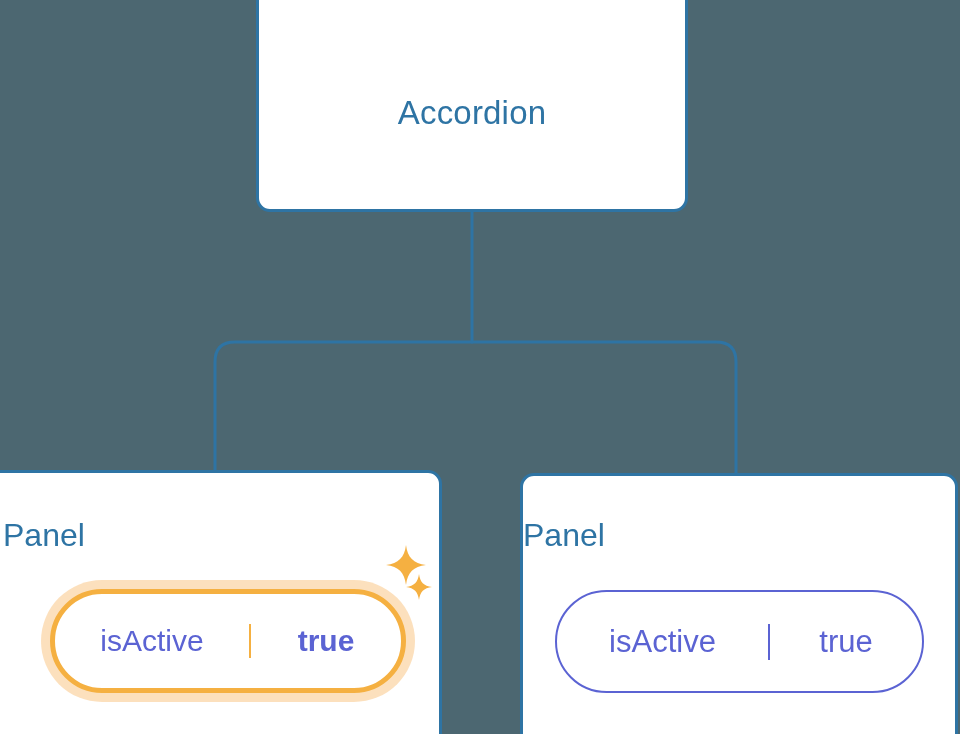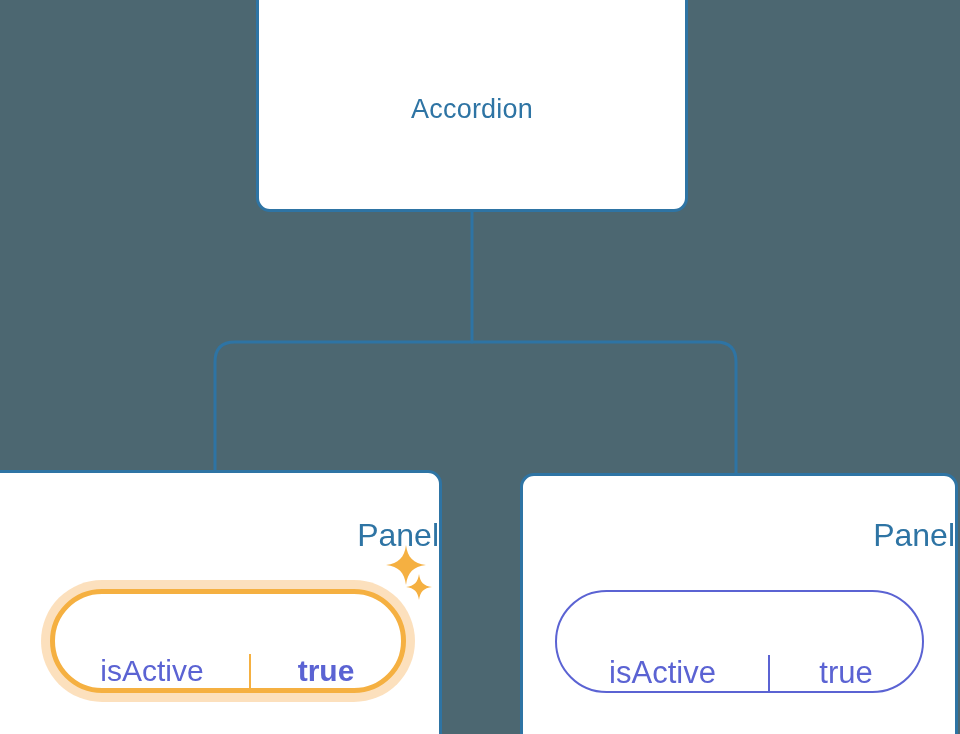--- a/index.html
+++ b/index.html
@@ -41,21 +41,21 @@
 
   
   #node-accordion {
     left: 256px;
     top: -34px;
     width: 432px;
     height: 246px;
   }
   .node-title {
     color: #2e74a4;
-    font-size: 27px;
+    font-size: 33px;
     font-weight: 400;
     text-align: center;
     letter-spacing: 0.2px;
     white-space: nowrap;
   }
   #node-accordion .node-title {
     position: absolute;
     left: 0;
     right: 0;
     top: 125px;
@@ -75,31 +75,31 @@
     height: 288px;
   }
   .panel-title {
     position: absolute;
     left: 0;
     right: 0;
     top: 42px;
     color: #2e74a4;
     font-size: 32px;
     font-weight: 400;
-    text-align: right;
+    text-align: left;
     white-space: nowrap;
   }
   #node-panel-left .panel-title { top: 44px; left: 18px; }
   #node-panel-right .panel-title { top: 41px; }
 
   
   .prop-pill {
     position: absolute;
     display: flex;
-    align-items: flex-end;
+    align-items: center;
     box-sizing: border-box;
     border-radius: 999px;
     background: #ffffff;
   }
   .prop-cell {
     display: flex;
     align-items: center;
     justify-content: center;
     box-sizing: border-box;
     white-space: nowrap;

